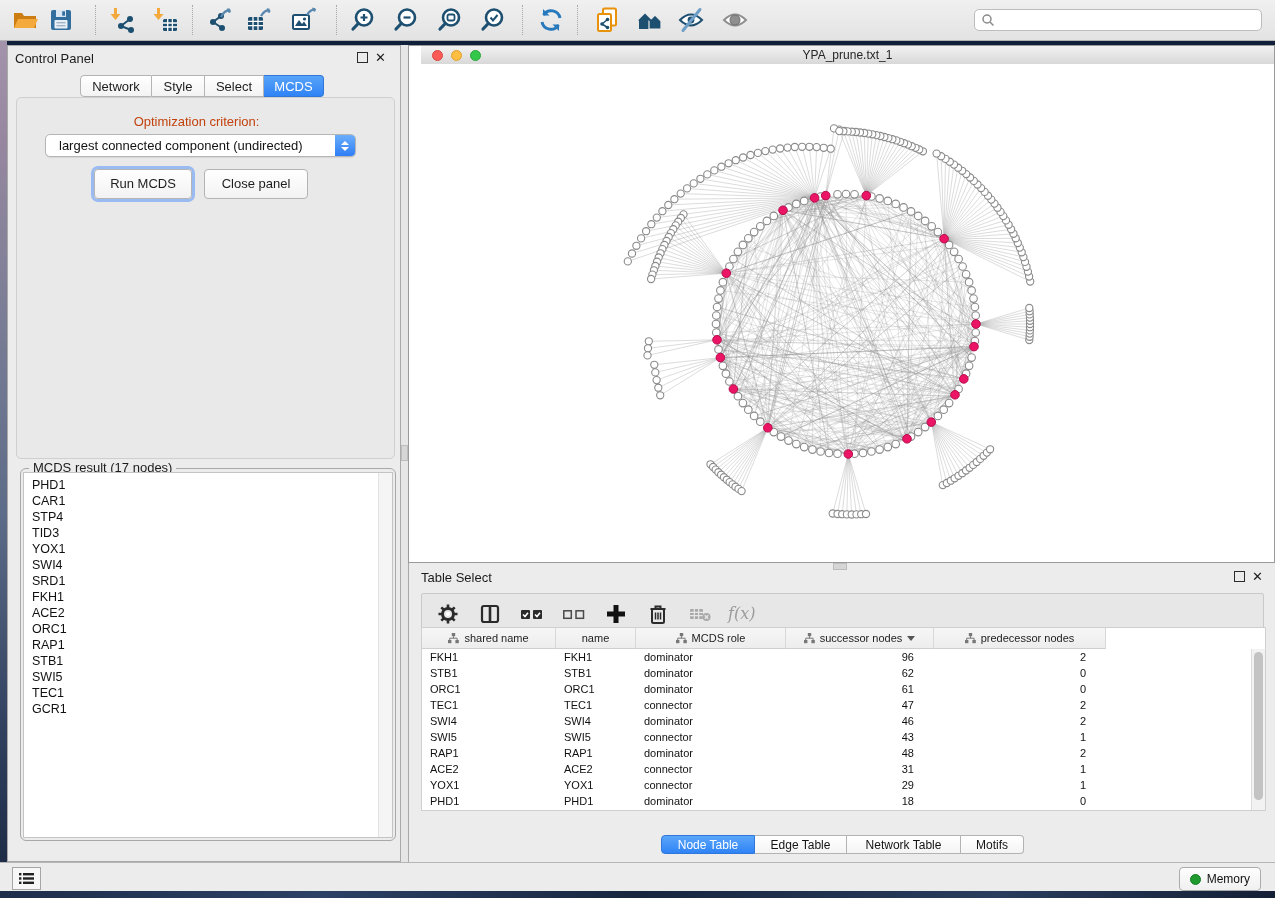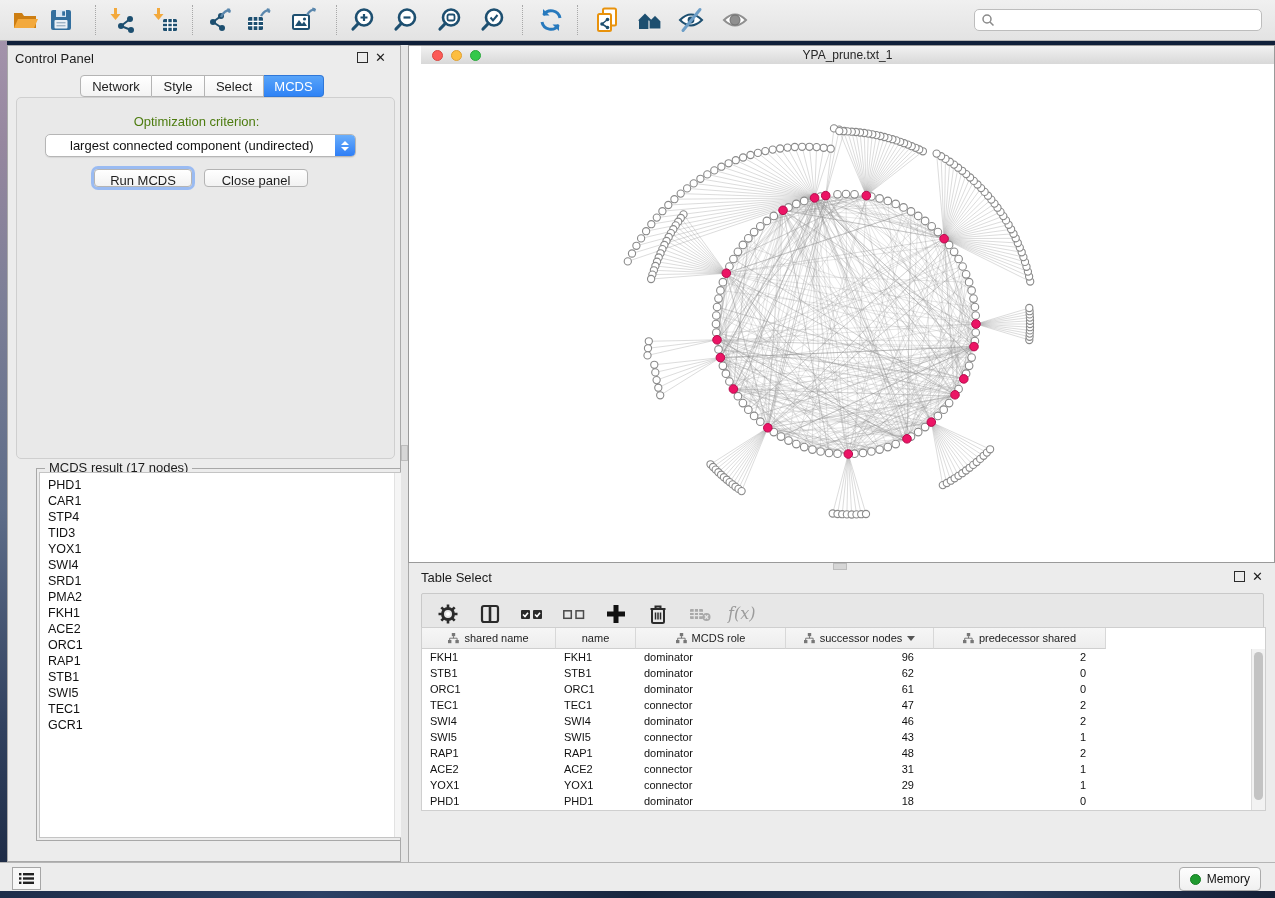--- a/index.html
+++ b/index.html
@@ -29,32 +29,32 @@
   .win-btns{position:absolute;display:flex;gap:7px;align-items:center;}
   .float-btn{width:9px;height:9px;border:1.5px solid #2b2b2b;display:inline-block;}
   .close-btn{font-size:13px;font-weight:bold;color:#1c1c1c;line-height:9px;}
   .seg-group{position:absolute;display:flex;height:22px;}
   .seg{height:22px;line-height:22px;text-align:center;font-size:13px;color:#1d1d1d;background:linear-gradient(#ffffff,#f3f3f3);
     border:1px solid #b4b4b4;border-left:none;box-sizing:border-box;}
   .seg:first-child{border-left:1px solid #b4b4b4;border-radius:4px 0 0 4px;}
   .seg:last-child{border-radius:0 4px 4px 0;}
   .seg.active{background:linear-gradient(#58a4f9,#2f83f6);color:#fff;border-color:#2f77d8;}
   .tabpanel{left:8px;top:51px;width:377px;height:360px;background:#e9e9e9;border:1px solid #cfcfcf;border-radius:5px;}
-  .crit-label{left:0;top:68px;width:377px;text-align:center;font-size:13px;color:#4d7c0f;}
+  .crit-label{left:0;top:68px;width:377px;text-align:center;font-size:13px;color:#c2410c;}
   .mac-select{left:37px;top:88px;width:311px;height:23px;background:#fff;border:1px solid #b6b6b6;border-radius:5px;
     box-sizing:border-box;display:flex;align-items:center;box-shadow:0 1px 1px rgba(0,0,0,.08);}
-  .mac-select .val{flex:1;font-size:13px;color:#111;padding-left:24px;white-space:nowrap;overflow:hidden;}
+  .mac-select .val{flex:1;font-size:13px;color:#111;padding-left:13px;white-space:nowrap;overflow:hidden;}
   .stepper{width:20px;height:21px;border-radius:0 4px 4px 0;background:linear-gradient(#6aaefb,#2e7ef6);
     display:flex;flex-direction:column;align-items:center;justify-content:center;gap:2px;}
   .stepper .up{width:0;height:0;border-left:4px solid transparent;border-right:4px solid transparent;border-bottom:4px solid #fff;}
   .stepper .dn{width:0;height:0;border-left:4px solid transparent;border-right:4px solid transparent;border-top:4px solid #fff;}
-  .mac-btn{position:absolute;height:18px;background:linear-gradient(#ffffff,#f2f2f2);border:1px solid #b4b4b4;border-radius:4px;
+  .mac-btn{position:absolute;height:30px;background:linear-gradient(#ffffff,#f2f2f2);border:1px solid #b4b4b4;border-radius:4px;
     font-size:13px;color:#1d1d1d;text-align:center;line-height:20px;box-sizing:border-box;}
   .focus-ring{box-shadow:0 0 0 3px rgba(90,150,250,.55);}
-  .groupbox{left:12px;top:422px;width:374px;height:371px;border:1px solid #a8a8a8;border-radius:0;margin-left:16px;}
+  .groupbox{left:12px;top:422px;width:374px;height:371px;border:1px solid #a8a8a8;border-radius:6px;}
   .legend{position:absolute;top:-9px;left:8px;background:#ececec;padding:0 4px;font-size:13px;color:#1c1c1c;}
   .listbox{position:absolute;left:2px;top:3px;right:2px;bottom:2px;background:#fff;border:1px solid #c4c4c4;overflow:hidden;}
   .listbox .items{position:absolute;left:0;top:4px;right:14px;}
   .list-item{font-size:12.5px;color:#111;line-height:16px;padding-left:8px;}
   .list-scroll{position:absolute;top:0;bottom:0;right:0;width:13px;background:#f5f5f5;border-left:1px solid #e2e2e2;}
   
   .v-split{left:401px;top:45px;width:7px;height:817px;background:#e6e6e6;}
   .v-split .grip, .h-grip{position:absolute;background:#d6d6d6;border:1px solid #bdbdbd;box-sizing:border-box;}
   
   .net-window{left:408px;top:45px;width:867px;height:518px;border:1px solid #9a9a9a;box-sizing:border-box;background:#fff;}
@@ -266,21 +266,20 @@
     <span class="legend">MCDS result (17 nodes)</span>
     <div class="listbox">
       <div class="items">
           <div class="list-item">PHD1</div>
           <div class="list-item">CAR1</div>
           <div class="list-item">STP4</div>
           <div class="list-item">TID3</div>
           <div class="list-item">YOX1</div>
           <div class="list-item">SWI4</div>
           <div class="list-item">SRD1</div>
-          <div class="list-item">PMA2</div>
           <div class="list-item">FKH1</div>
           <div class="list-item">ACE2</div>
           <div class="list-item">ORC1</div>
           <div class="list-item">RAP1</div>
           <div class="list-item">STB1</div>
           <div class="list-item">SWI5</div>
           <div class="list-item">TEC1</div>
           <div class="list-item">GCR1</div>
         </div>
       <div class="list-scroll"></div>
@@ -1243,21 +1242,21 @@
         </div>
         <div class="th" style="width: 172px;">
           <svg width="11" height="11" viewBox="0 0 11 11">
             <g fill="#777">
               <rect x="3.8" y="0" width="3.4" height="3.2"></rect>
               <rect x="0" y="7" width="3.4" height="3.2"></rect>
               <rect x="7.4" y="7" width="3.4" height="3.2"></rect>
             </g>
             <path d="M5.5 3.2v2M1.7 7V5.2h7.4V7" stroke="#777" fill="none"></path>
           </svg>
-          <span>predecessor shared</span>
+          <span>predecessor nodes</span>
         </div>
       </div>
     <div class="tbody">
         <div class="trow">
           <div class="td l" style="width: 134px;">FKH1</div>
           <div class="td l" style="width: 80px;">FKH1</div>
           <div class="td l" style="width: 150px;">dominator</div>
           <div class="td r" style="width: 148px;">96</div>
           <div class="td r" style="width: 172px;">2</div>
         </div>
@@ -1322,20 +1321,26 @@
           <div class="td l" style="width: 80px;">PHD1</div>
           <div class="td l" style="width: 150px;">dominator</div>
           <div class="td r" style="width: 148px;">18</div>
           <div class="td r" style="width: 172px;">0</div>
         </div>
       </div>
     <div class="t-scroll">
       <div class="t-thumb" style="top:3px;height:148px"></div>
     </div>
   </div>
+  <div class="bottom-tabs">
+      <span class="btab active" style="width: 94px;">Node Table</span>
+      <span class="btab" style="width: 92px;">Edge Table</span>
+      <span class="btab" style="width: 114px;">Network Table</span>
+      <span class="btab" style="width: 63px;">Motifs</span>
+    </div>
 </div>
 
 <div class="abs statusbar">
   <span class="list-btn">
     <svg width="15" height="13" viewBox="0 0 15 13">
         <g fill="#222">
           <rect x="0" y="1" width="2.4" height="2.4"></rect>
           <rect x="0" y="5.3" width="2.4" height="2.4"></rect>
           <rect x="0" y="9.6" width="2.4" height="2.4"></rect>
           <rect x="4" y="1" width="11" height="2.4"></rect>

